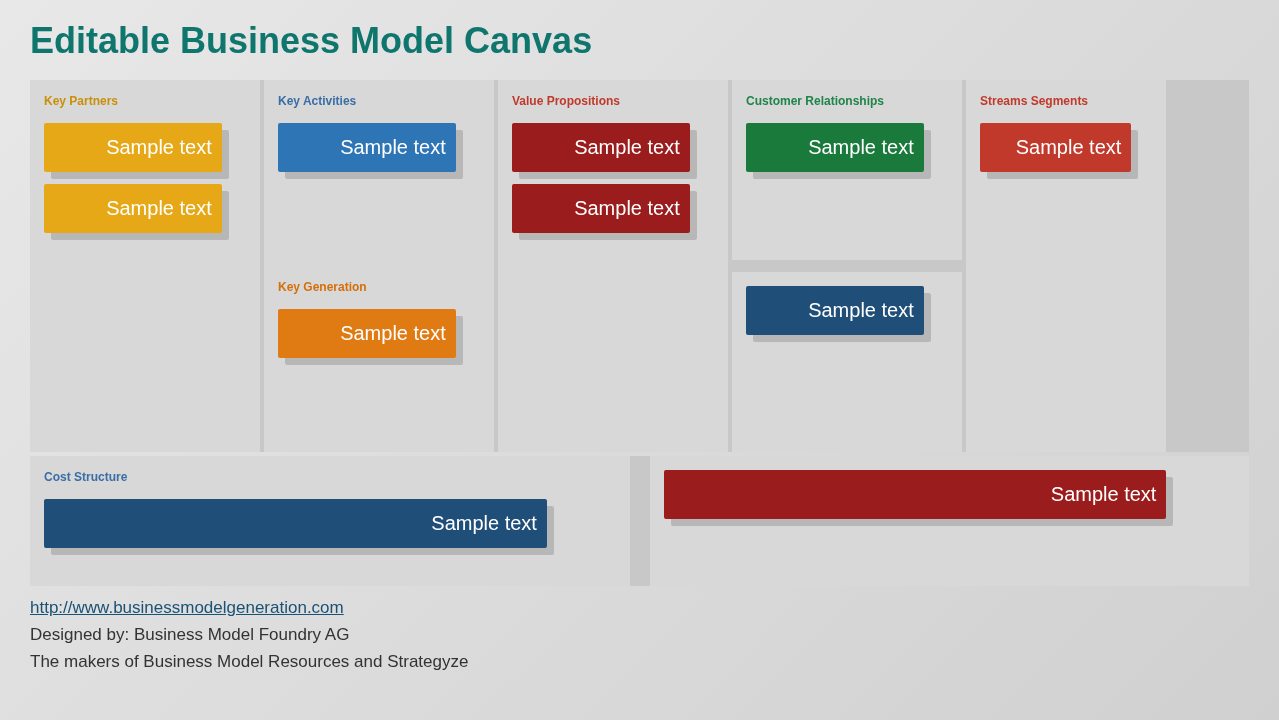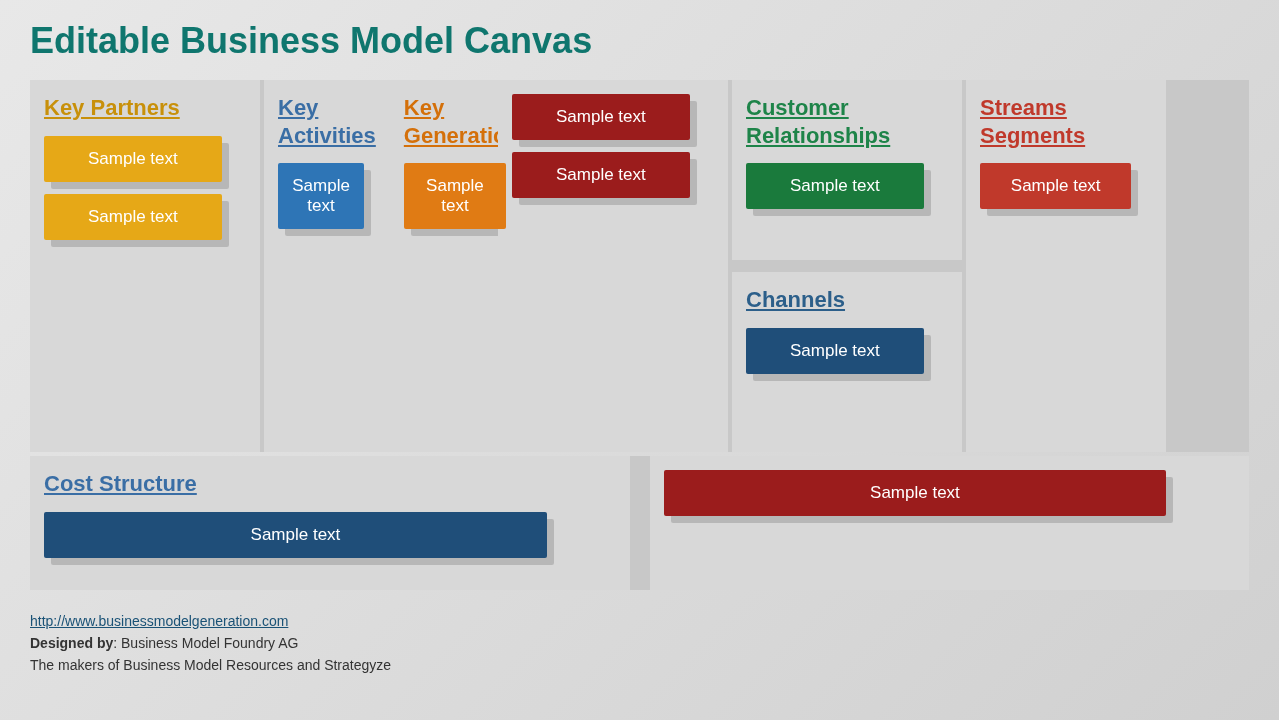--- a/index.html
+++ b/index.html
@@ -38,66 +38,65 @@
       padding: 14px 14px 20px 14px;
       min-height: 180px;
       position: relative;
     }
     .cell-bottom {
       background: #d8d8d8;
       padding: 14px 14px 20px 14px;
       min-height: 130px;
     }
     .cell-title {
-      font-size: 22px;
+      font-size: 12px;
       font-weight: 600;
       line-height: 1.25;
       margin-bottom: 14px;
-      text-decoration: underline;
     }
     .cell-title.yellow { color: #c8900a; }
     .cell-title.blue { color: #3a6ea5; }
     .cell-title.red { color: #c0392b; }
     .cell-title.green { color: #1e8449; }
     .cell-title.orange { color: #d4700a; }
     .cell-title.darkblue { color: #2c5f8a; }
 
     .footer {
-      margin-top: 20px;
-      font-size: 14px;
+      margin-top: 8px;
+      font-size: 17px;
       color: #333;
       line-height: 1.6;
     }
     .footer a {
       color: #1a5276;
       text-decoration: underline;
     }
-    .footer strong { font-weight: 700; }
+    .footer strong { font-weight: 400; }
 
     
     .tag-wrap {
       position: relative;
       margin-bottom: 12px;
       width: 88%;
     }
     .tag-shadow {
       position: absolute;
       right: -7px;
       bottom: -7px;
       width: 100%;
       height: 100%;
       background: rgba(0,0,0,0.15);
       border-radius: 2px;
     }
     .tag-inner {
       position: relative;
       padding: 13px 10px;
       color: white;
-      font-size: 17px;
-      text-align: center;
+      font-size: 20px;
+      text-align: right;
       border-radius: 2px;
       z-index: 1;
     }
     .tag-inner.yellow-tag { background: #e6a817; }
     .tag-inner.blue-tag { background: #2e75b6; }
     .tag-inner.red-tag { background: #9b1c1c; }
     .tag-inner.green-tag { background: #1a7a3c; }
     .tag-inner.orange-tag { background: #e07b14; }
     .tag-inner.darkblue-tag { background: #1f4e79; }
   </style>
@@ -115,40 +114,41 @@
       <div class="tag-wrap">
         <div class="tag-shadow"></div>
         <div class="tag-inner yellow-tag">Sample text</div>
       </div>
       <div class="tag-wrap">
         <div class="tag-shadow"></div>
         <div class="tag-inner yellow-tag">Sample text</div>
       </div>
     </div>
 
-    <div style="display:flex; flex-direction:row; gap:0;">
+    <div style="display:flex; flex-direction:column; gap:0;">
 
       <div class="cell" style="min-height: 170px; flex:1;">
         <div class="cell-title blue">Key Activities</div>
         <div class="tag-wrap">
           <div class="tag-shadow"></div>
           <div class="tag-inner blue-tag">Sample text</div>
         </div>
       </div>
 
       <div class="cell" style="flex:1;">
         <div class="cell-title orange">Key Generation</div>
         <div class="tag-wrap">
           <div class="tag-shadow"></div>
           <div class="tag-inner orange-tag">Sample text</div>
         </div>
       </div>
     </div>
 
     <div class="cell">
+      <div class="cell-title red">Value Propositions</div>
       <div class="tag-wrap">
         <div class="tag-shadow"></div>
         <div class="tag-inner red-tag">Sample text</div>
       </div>
       <div class="tag-wrap">
         <div class="tag-shadow"></div>
         <div class="tag-inner red-tag">Sample text</div>
       </div>
     </div>
 
@@ -156,21 +156,20 @@
 
       <div class="cell" style="flex:1;">
         <div class="cell-title green">Customer Relationships</div>
         <div class="tag-wrap">
           <div class="tag-shadow"></div>
           <div class="tag-inner green-tag">Sample text</div>
         </div>
       </div>
 
       <div class="cell" style="flex:1;">
-        <div class="cell-title darkblue">Channels</div>
         <div class="tag-wrap">
           <div class="tag-shadow"></div>
           <div class="tag-inner darkblue-tag">Sample text</div>
         </div>
       </div>
     </div>
 
     <div class="cell">
       <div class="cell-title red">Streams Segments</div>
       <div class="tag-wrap">

